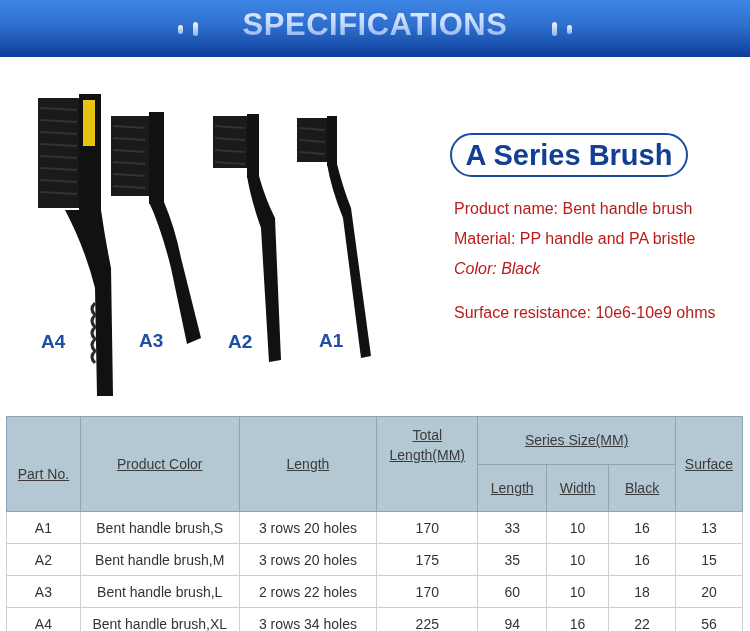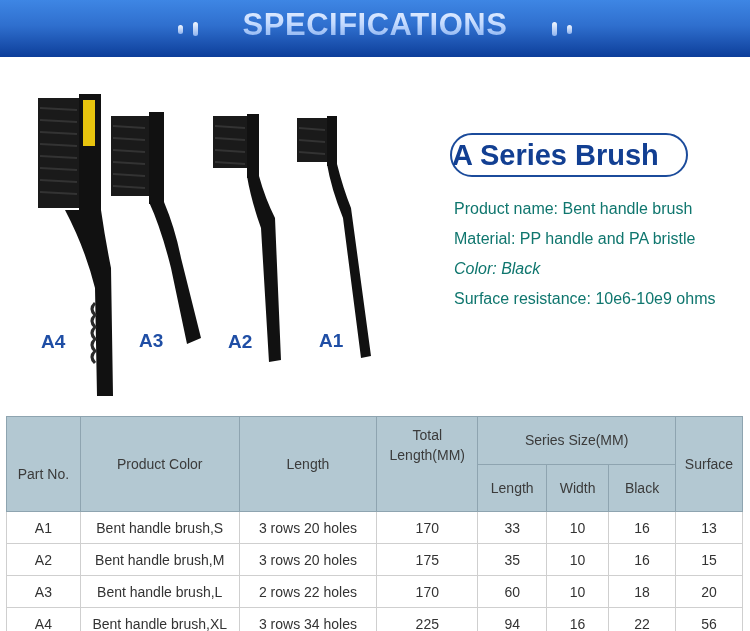--- a/index.html
+++ b/index.html
@@ -9,25 +9,25 @@
     background: linear-gradient(#e9f1ff 0%, #c5dbff 45%, #7aa7ec 100%); -webkit-background-clip: text; background-clip: text; color: transparent; }
   .deco { position: absolute; top: 22px; height: 14px; }
   .deco span { position: absolute; top: 0; width: 5px; border-radius: 3px; background: linear-gradient(#f2f7ff, #8fb3ee); }
   .deco .s { height: 9px; top: 3px; }
   .deco .l { height: 14px; }
 
   .photo { position: absolute; left: 25px; top: 88px; width: 375px; height: 315px; }
   .brush-label { position: absolute; font-size: 19px; font-weight: bold; color: #1f4ea5; }
 
   .series-title { position: absolute; left: 450px; top: 133px; width: 238px; height: 44px; border: 2px solid #1b4b9b; border-radius: 24px; box-sizing: border-box; }
-  .series-title span { position: absolute; left: 0; right: 0; top: 4px; font-size: 29px; font-weight: bold; color: #123f92; }
-  .spec { position: absolute; left: 454px; font-size: 16px; color: #0f766e; }
+  .series-title span { position: absolute; left: 0; right: 0; top: 4px; text-align: center; font-size: 29px; font-weight: bold; color: #123f92; }
+  .spec { position: absolute; left: 454px; font-size: 16px; color: #b91c1c; }
 
   table { position: absolute; left: 6px; top: 416px; border-collapse: collapse; width: 737px; font-family: "Liberation Sans", sans-serif; font-size: 14px; color: #333; }
-  th { background: #b3c8d2; font-weight: normal; color: #3b3b3b; border: 1px solid #8ea4b0; padding: 0; text-align: center; }
+  th { background: #b3c8d2; font-weight: normal; color: #3b3b3b; border: 1px solid #8ea4b0; padding: 0; text-align: center; text-decoration: underline; }
   td { border: 1px solid #cfcfcf; text-align: center; height: 31px; padding: 0; }
   tbody tr:first-child td { border-top: 1px solid #8ea4b0; }
 </style>
 </head>
 <body>
 
 <div class="banner">
   <div class="deco" style="left:178px;">
     <span class="s" style="left:0;"></span>
       <span class="l" style="left:15px;"></span>
@@ -103,21 +103,21 @@
   <div class="brush-label" style="left:294px; top:242px;">A1</div>
 </div>
 
 <div class="series-title">
   <span>A Series Brush</span>
 </div>
 
 <div class="spec" style="top:200px;">Product name: Bent handle brush</div>
 <div class="spec" style="top:230px;">Material: PP handle and PA bristle</div>
 <div class="spec" style="top:260px;font-style:italic;">Color: Black</div>
-<div class="spec" style="top:290px;">Surface resistance: 10e6-10e9 ohms</div>
+<div class="spec" style="top:304px;">Surface resistance: 10e6-10e9 ohms</div>
 
 <table>
   <colgroup>
     <col style="width:74px">
       <col style="width:159px">
       <col style="width:138px">
       <col style="width:101px">
     <col style="width:69px">
       <col style="width:62px">
       <col style="width:67px">

